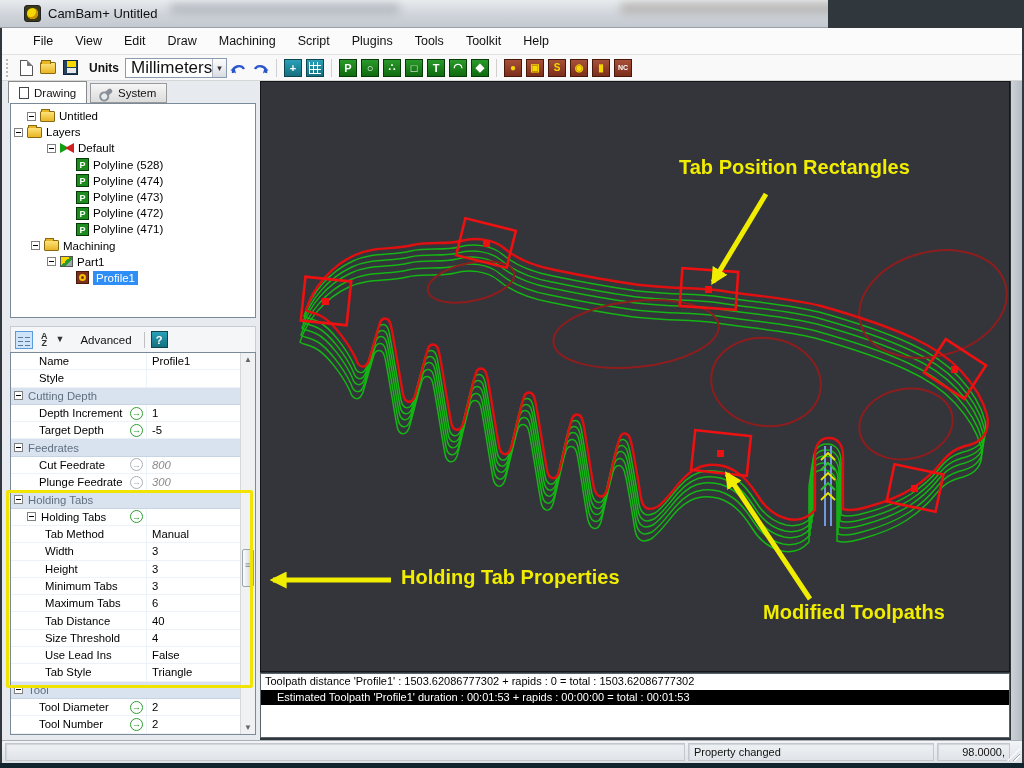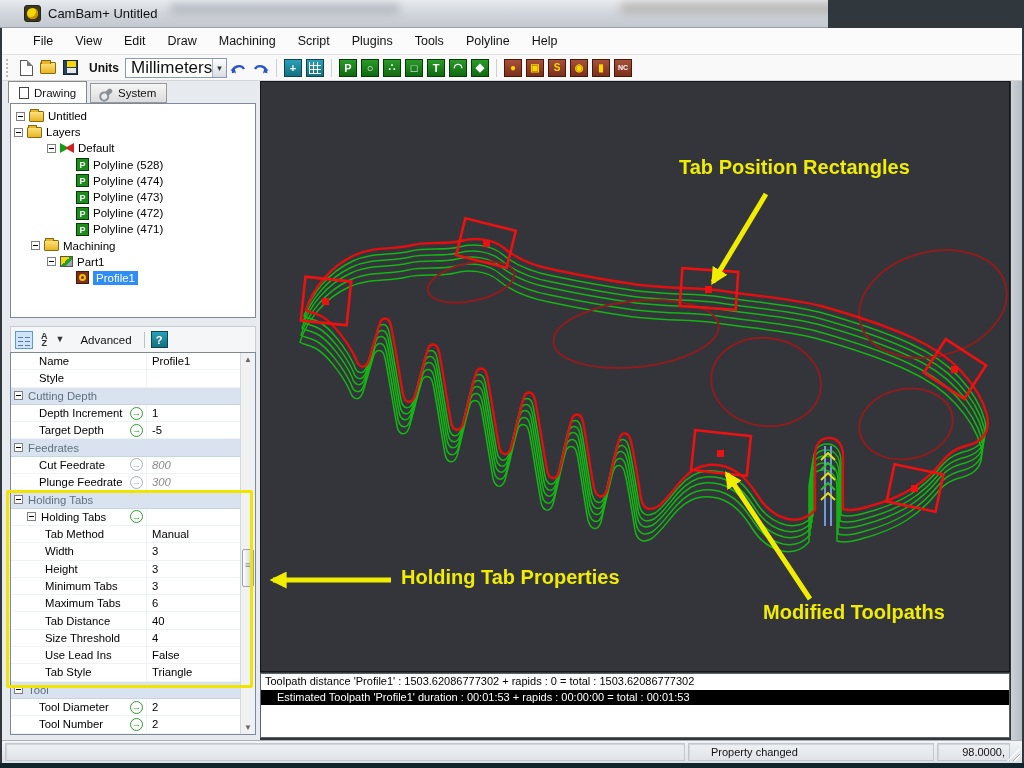--- a/index.html
+++ b/index.html
@@ -113,21 +113,21 @@
   .ann-label { position:absolute; color:#f0ed00; font-size:20px; font-weight:bold; white-space:nowrap; }
   .rightframe { position:absolute; left:1011px; top:81px; width:11px; height:659px; background:linear-gradient(90deg,#cdd2d8,#b6bcc4); }
 
   
   .logpanel { position:absolute; left:260px; top:673px; width:750px; height:65px; background:#fff; border:1px solid #5a626a; font-size:11px; }
   .logline { height:15.5px; line-height:15.5px; padding-left:4px; color:#000; white-space:nowrap; }
   .logline.sel { background:#000000; color:#fff;padding-left:16px; }
   .statusbar { position:absolute; left:2px; top:740px; width:1020px; height:23px; background:linear-gradient(#f2f4f6,#dde1e6); border-top:1px solid #aab0b8; }
   .spanel { position:absolute; top:2px; height:18px; border:1px solid #c2c8ce; box-shadow:inset 1px 1px 1px #cfd4da; font-size:11px; line-height:17px; color:#111; }
   .sp1 { left:3px; width:680px; }
-  .sp2 { left:686px; width:246px; padding-left:22px; }
+  .sp2 { left:686px; width:246px; padding-left:5px; }
   .sp3 { left:935px; width:73px; text-align:right; padding-right:4px; }
   .sgrip { position:absolute; right:2px; bottom:2px; width:13px; height:13px;
     background:repeating-linear-gradient(135deg, transparent 0 3px, #9aa2aa 3px 4px, #fff 4px 5px); clip-path:polygon(100% 0, 100% 100%, 0 100%); }
   .frame-bottom { position:absolute; left:0; top:763px; width:1024px; height:5px; background:#10242e; }
 </style>
 </head>
 <body>
 
 <div id="app">
 
@@ -149,21 +149,21 @@
 
   <div class="menubar">
     <span class="menu-item">File</span>
     <span class="menu-item">View</span>
     <span class="menu-item">Edit</span>
     <span class="menu-item">Draw</span>
     <span class="menu-item">Machining</span>
     <span class="menu-item">Script</span>
     <span class="menu-item">Plugins</span>
     <span class="menu-item">Tools</span>
-    <span class="menu-item">Polyline</span>
+    <span class="menu-item">Toolkit</span>
     <span class="menu-item">Help</span>
   </div>
 
   <div class="toolbar">
     <span class="grip"></span>
     <span class="tbtn">
         <span class="icon-page"></span>
       </span>
     <span class="tbtn">
         <span class="icon-folder"></span>
@@ -214,21 +214,21 @@
     <div class="tab active">
       <span class="icon-page2"></span>
       <span>Drawing</span>
     </div>
     <div class="tab inactive">
       <span class="wrench"></span>
       <span>System</span>
     </div>
 
     <div class="treebox">
-      <div class="trow" style="padding-left:5px;">
+      <div class="trow" style="padding-left:16px;">
         <span class="texp"></span>
         <span class="ticon ti-folder"></span>
         <span>Untitled</span>
       </div>
       <div class="trow" style="padding-left:3px;">
         <span class="texp"></span>
         <span class="ticon ti-folder"></span>
         <span>Layers</span>
       </div>
       <div class="trow" style="padding-left:36px;">

